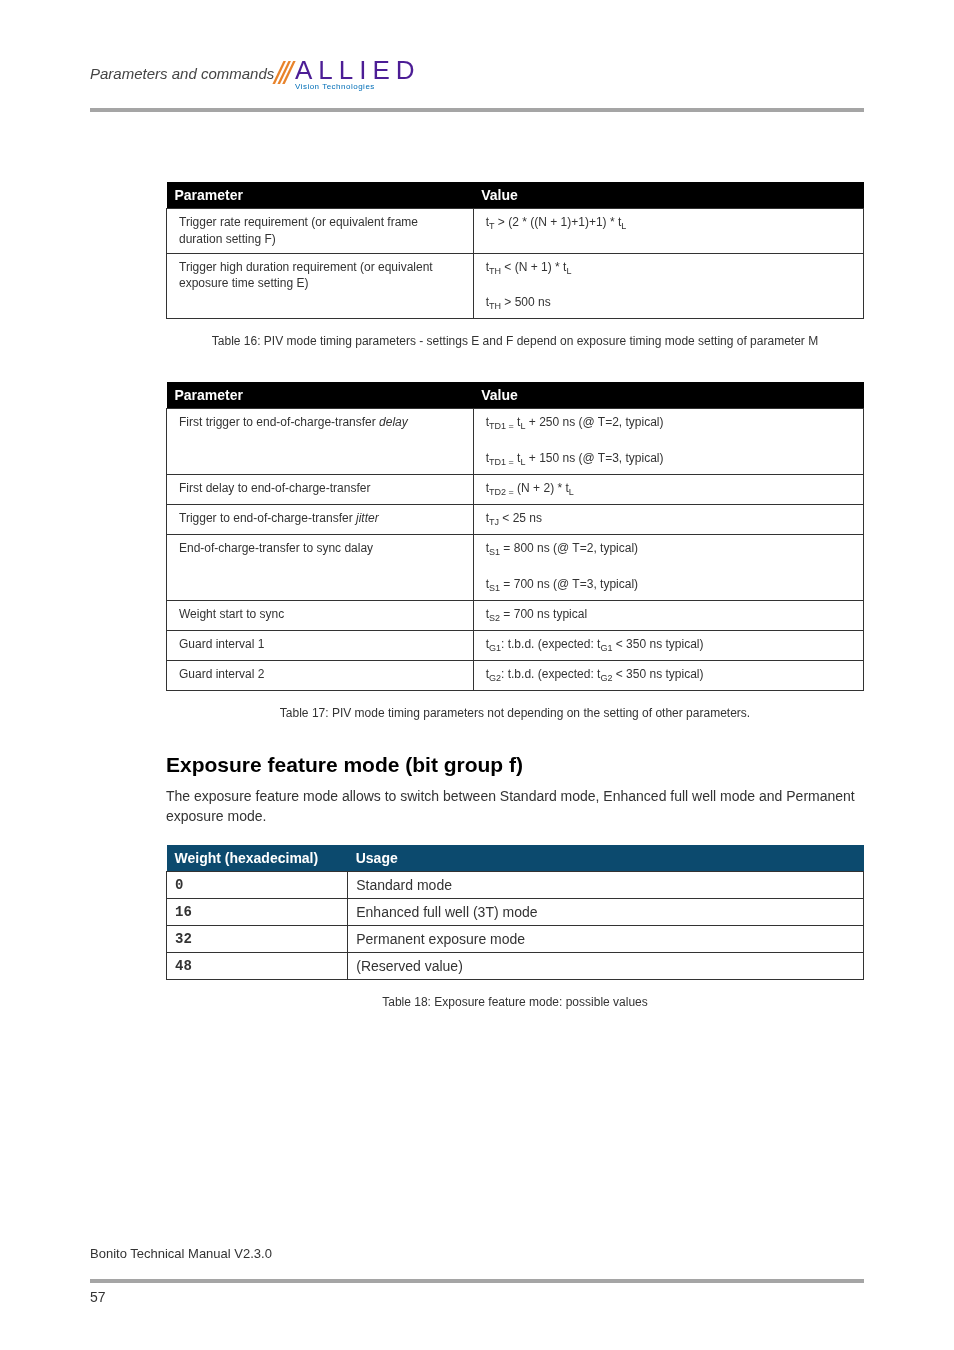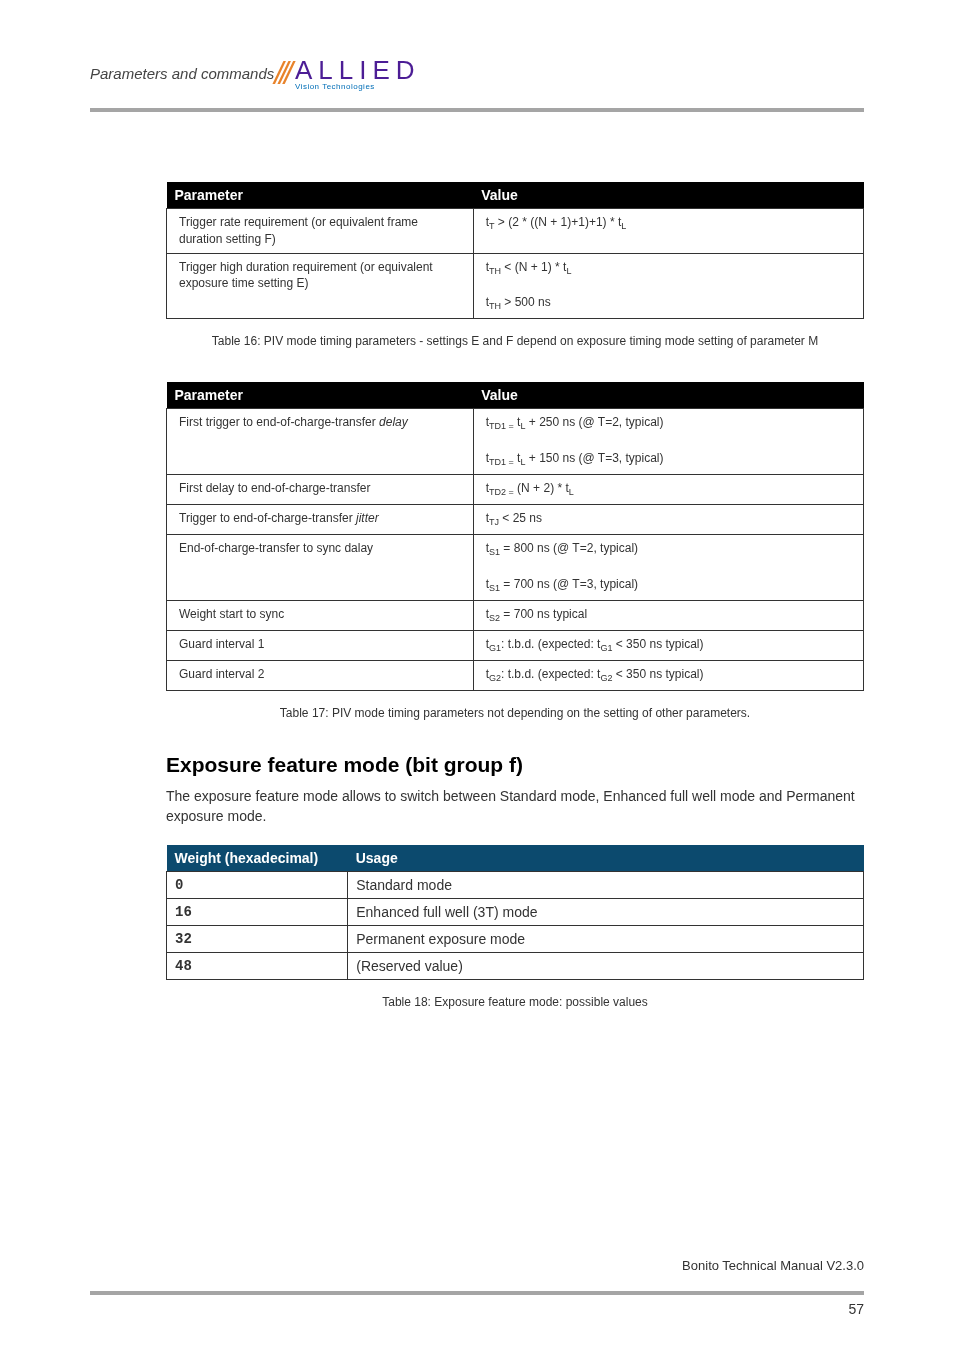--- a/index.html
+++ b/index.html
@@ -121,23 +121,23 @@
     border: 1px solid #333;
     padding: 5px 8px;
     font-size: 14px;
   }
   table.modes td.mono {
     font-family: "Courier New", monospace;
     font-weight: bold;
   }
   .footer {
     position: absolute;
-    bottom: 33px;
+    bottom: 45px;
     right: 90px;
-    text-align: right;
+    text-align: left;
     font-size: 13px;
   }
   .footer-rule {
     border: 0;
     border-top: 4px solid #a5a5a5;
     margin: 18px 0 6px 0;
     width: 774px;
   }
   .page-num { font-size: 14px; }
   sub { font-size: 0.75em; vertical-align: sub; }

